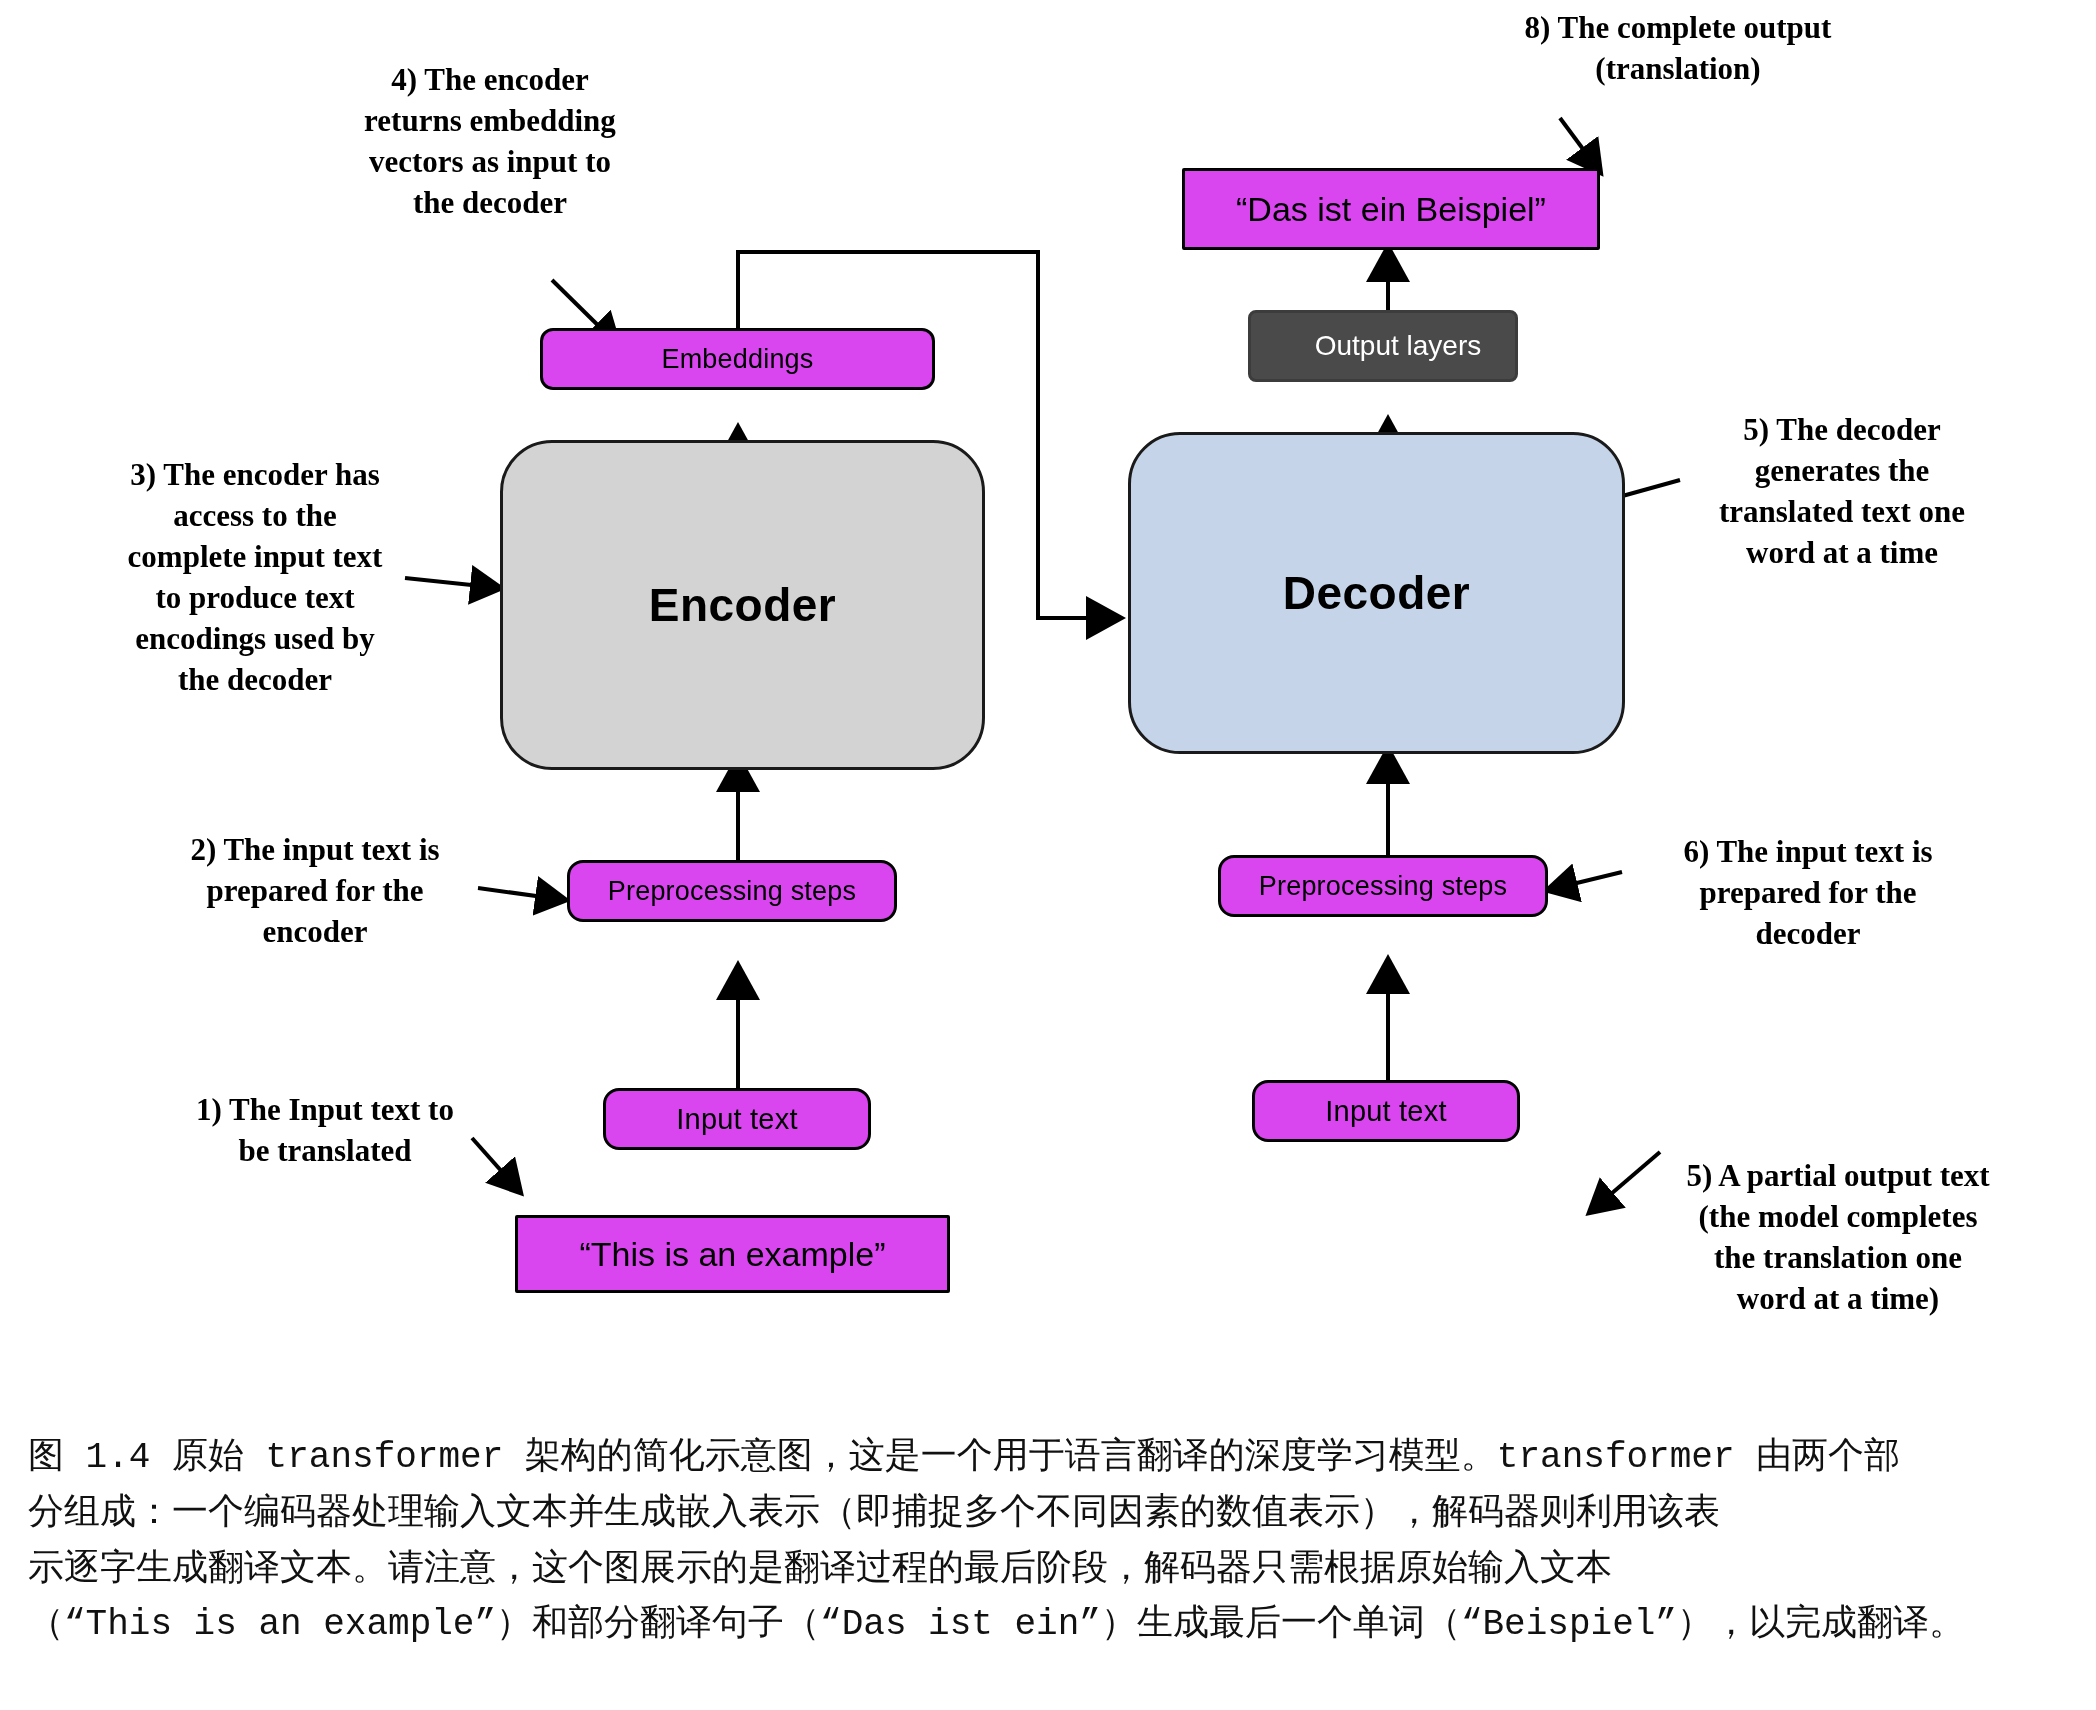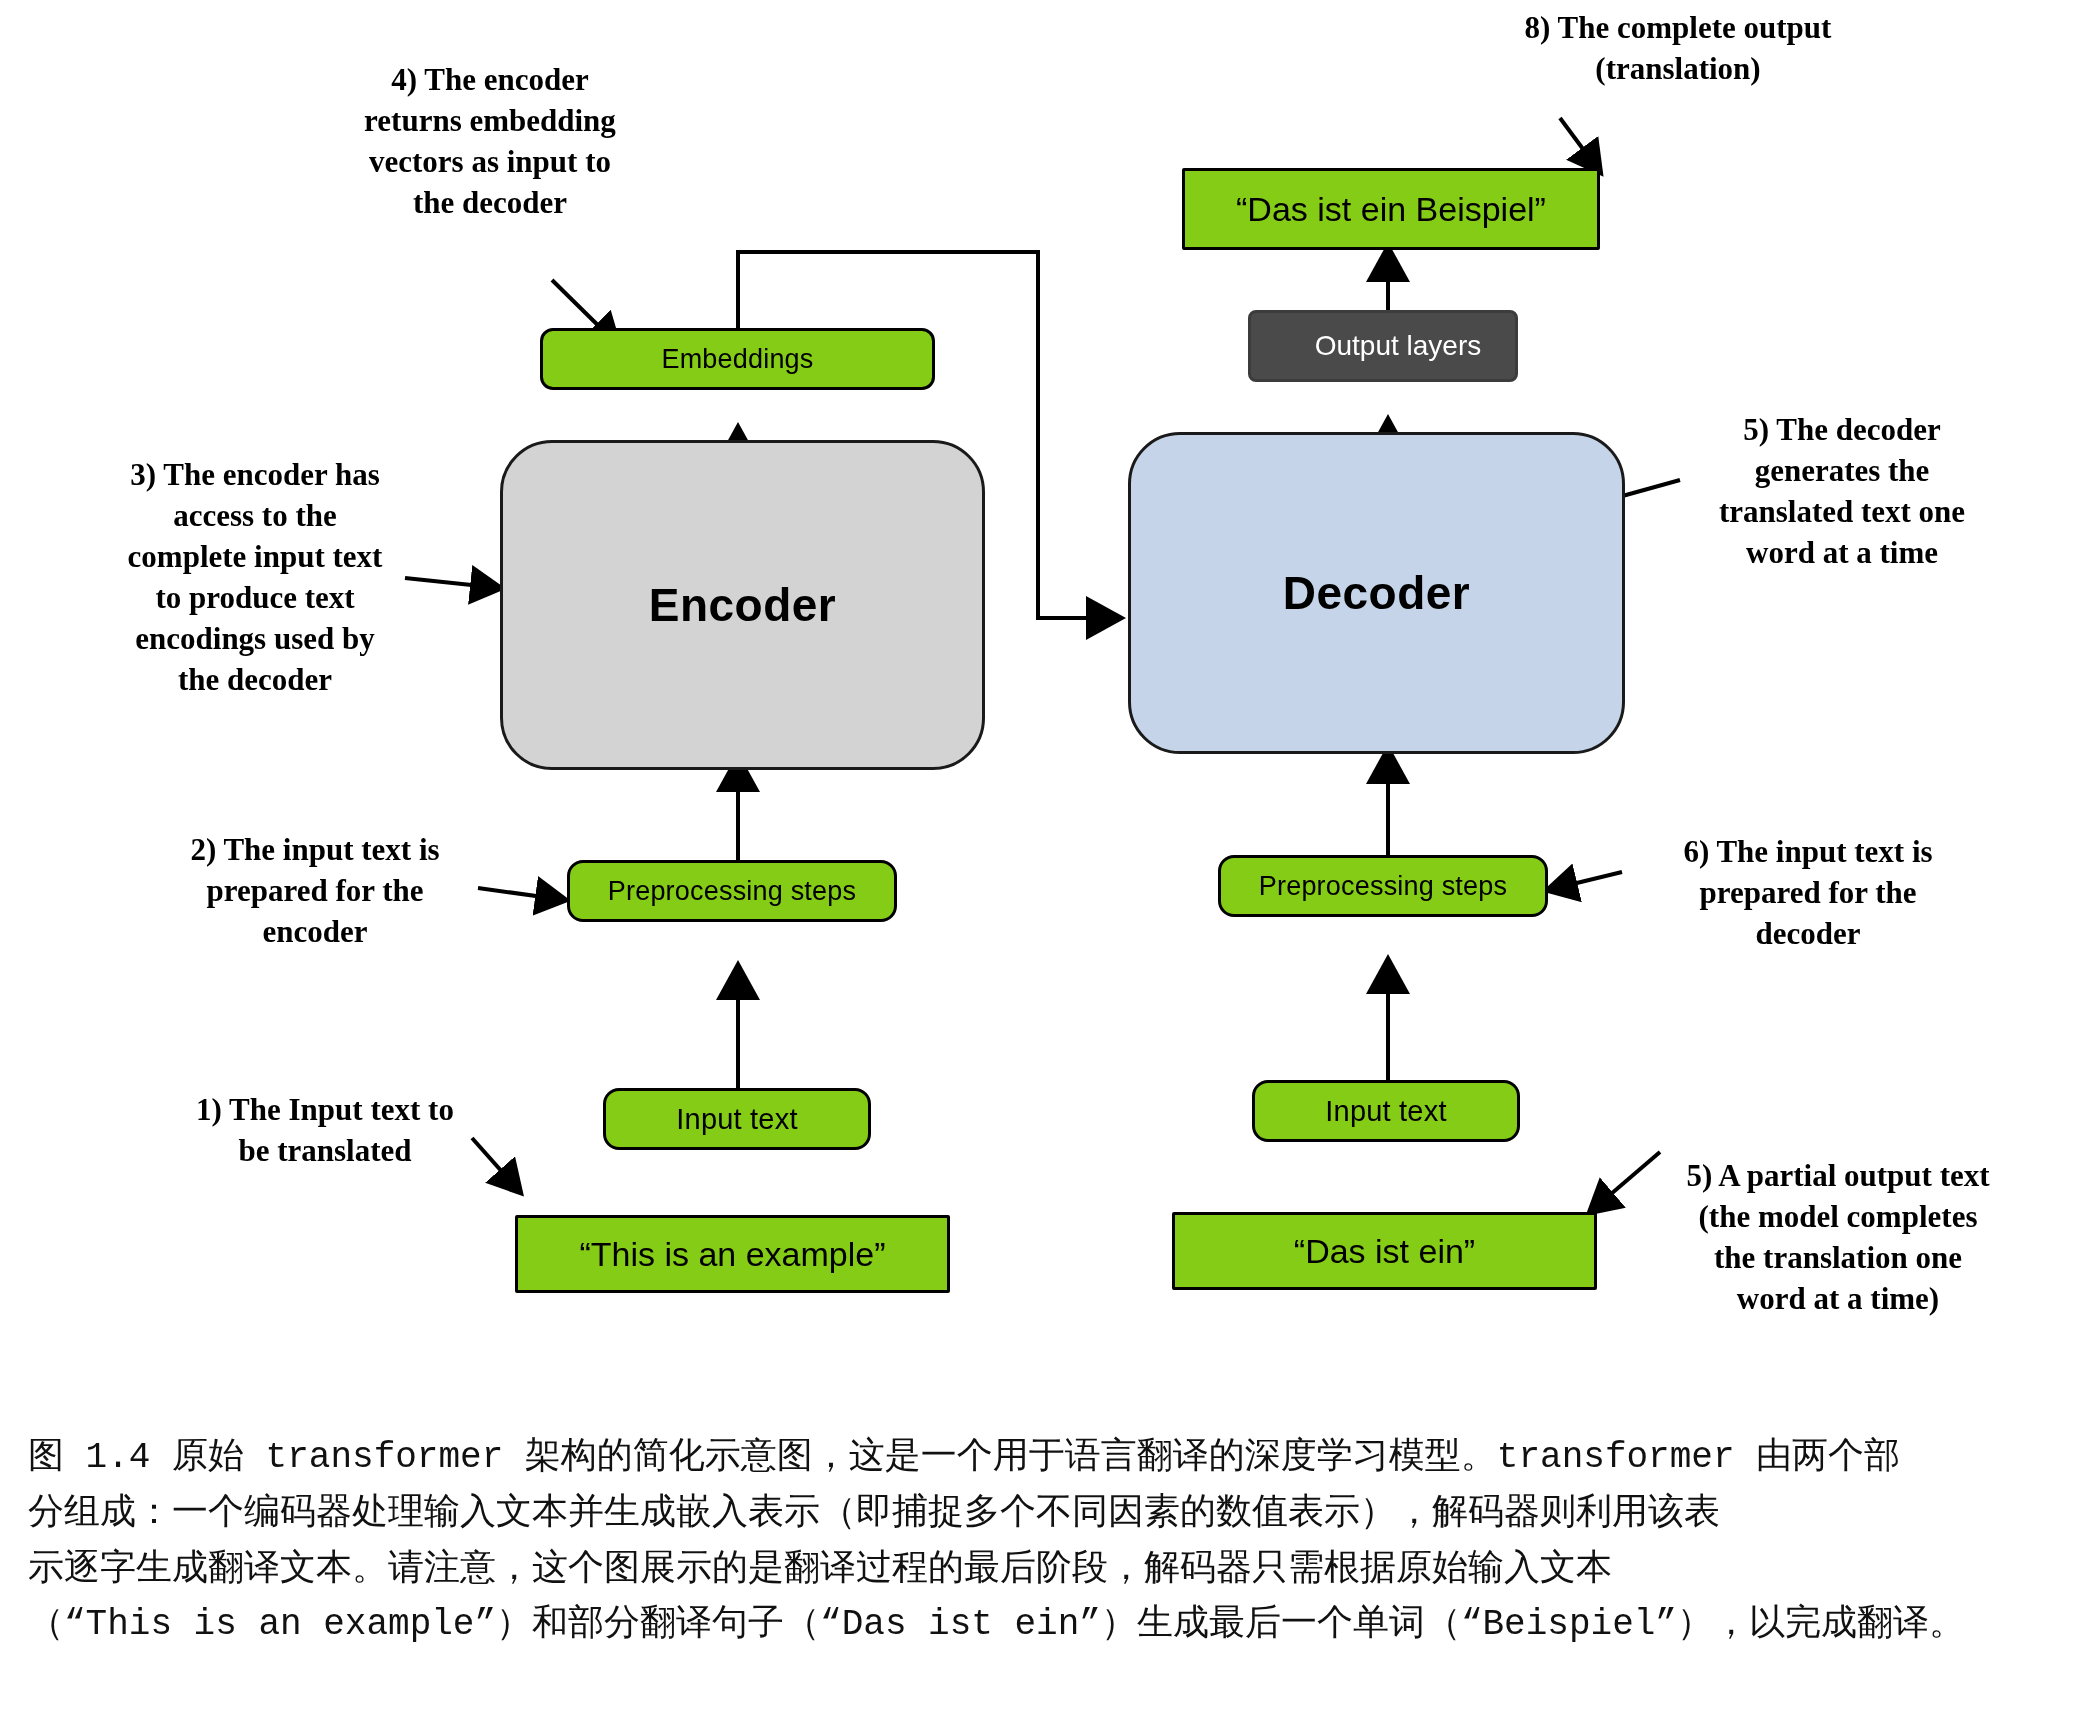--- a/index.html
+++ b/index.html
@@ -29,21 +29,21 @@
     width: 2096px;
     height: 1420px;
   }
   .node {
     position: absolute;
     box-sizing: border-box;
     display: flex;
     align-items: center;
     justify-content: center;
     text-align: center;
-    background: #84cc16;
+    background: #d946ef;
     border: 3px solid #000000;
     font-family: "Liberation Sans", sans-serif;
   }
   .pill {
     border-radius: 16px;
     font-size: 27px;
     letter-spacing: 0.2px;
   }
   .plain-box {
     border-radius: 2px;
@@ -168,23 +168,20 @@
   </div>
 
   <div class="node pill" style="left:1218px; top:855px; width:330px; height:62px;">
     <span>Preprocessing steps</span>
   </div>
 
   <div class="node pill" style="left:1252px; top:1080px; width:268px; height:62px; font-size:29px;">
     <span>Input text</span>
   </div>
 
-  <div class="node plain-box" style="left:1172px; top:1212px; width:425px; height:78px;">
-    <span>“Das ist ein”</span>
-  </div>
 
   <div class="annot" style="left:150px; top:1090px; width:350px;">1) The Input text to
 be translated</div>
 
   <div class="annot" style="left:150px; top:830px; width:330px;">2) The input text is
 prepared for the
 encoder</div>
 
   <div class="annot" style="left:95px; top:455px; width:320px;">3) The encoder has
 access to the

